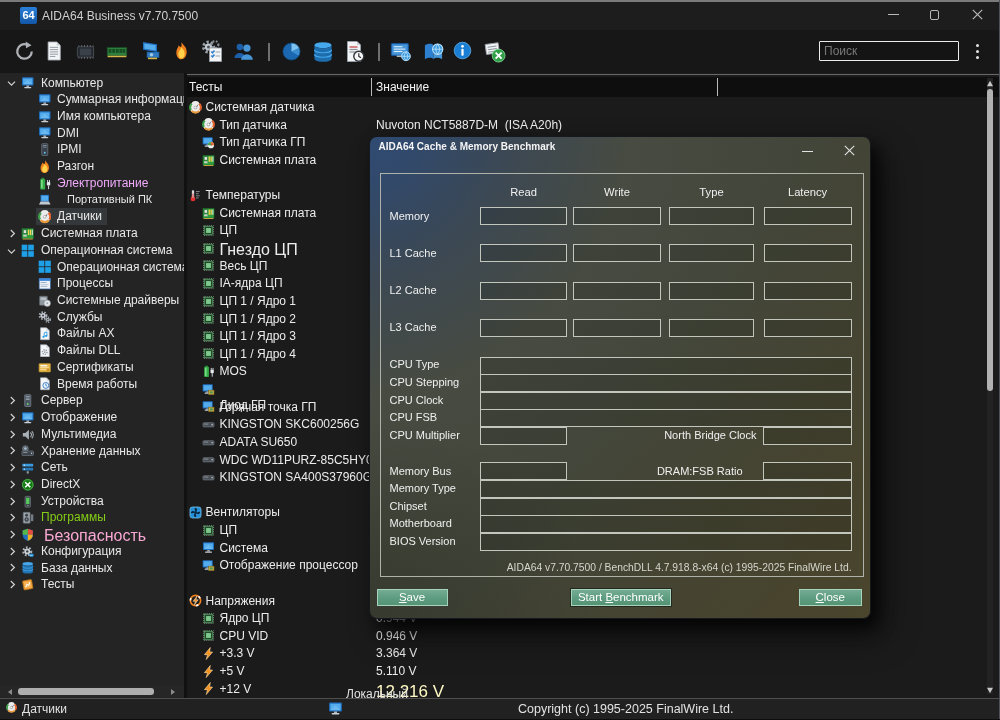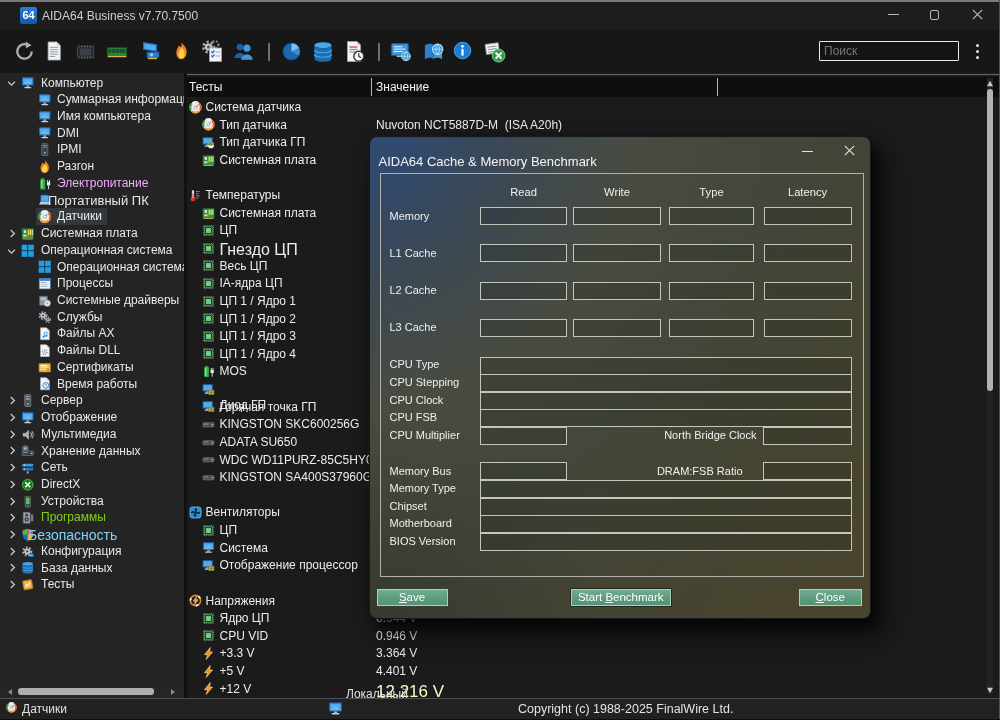--- a/index.html
+++ b/index.html
@@ -204,21 +204,21 @@
         <rect x="10.5" y="5.8" width="4" height="4.4" rx="0.9" fill="#e6ecf0"></rect>
         <rect x="12" y="10.2" width="1.1" height="4.2" fill="#e6ecf0"></rect>
       </svg>
       <div class="ab txt" style="left:57px;top:102.8px;font-size:12px;color:#f0abfc">Электропитание</div>
       <svg style="position:absolute;left:37.5px;top:120.375px" width="13.5" height="13.5" viewBox="0 0 16 16">
         <rect x="3" y="2.2" width="10" height="8" fill="#1e6fc0"></rect>
         <rect x="3.9" y="3.1" width="8.2" height="6.2" fill="#55aced"></rect>
         <path d="M1.4 13 h13.2 l-1.7-2.8 h-9.8 z" fill="#c0c9d1"></path>
         <path d="M1.4 13 h13.2 v0.9 h-13.2 z" fill="#9aa4ad"></path>
       </svg>
-      <div class="ab txt" style="left:48px;top:119.6px;font-size:13px;color:#e8e8e8">Портативный ПК</div>
+      <div class="ab txt" style="left:67px;top:119.6px;font-size:11px;color:#e8e8e8">Портативный ПК</div>
       <div class="ab" style="left:36px;top:135.2px;width:71px;height:16.6px;background:#35383a"></div>
       <svg style="position:absolute;left:37.5px;top:137.10500000000002px" width="13.5" height="13.5" viewBox="0 0 16 16">
         <circle cx="8" cy="8" r="7" fill="#ececec"></circle>
         <path d="M2.4 11.2 A6.4 6.4 0 0 1 3.4 3.4" fill="none" stroke="#3fa04a" stroke-width="2.6"></path>
         <path d="M4.4 2.6 A6.4 6.4 0 0 1 11.6 2.6" fill="none" stroke="#ececec" stroke-width="2.6"></path>
         <path d="M12.6 3.4 A6.4 6.4 0 0 1 13.6 11.2" fill="none" stroke="#e2622c" stroke-width="2.6"></path>
         <path d="M12.8 12.2 A6.4 6.4 0 0 1 3.2 12.2" fill="none" stroke="#e89a3c" stroke-width="2.6"></path>
         <path d="M6.8 9.2 L11.8 3.8 L8.6 9.6 Z" fill="#30373d"></path>
         <circle cx="8" cy="8" r="1.7" fill="#f8f8f8" stroke="#666" stroke-width="0.5"></circle>
       </svg>
@@ -391,21 +391,21 @@
       <div class="ab txt" style="left:41px;top:437.4px;font-size:12px;color:#84cc16">Программы</div>
       <svg style="position:absolute;left:8px;top:456.975px" width="9" height="9" viewBox="0 0 9 9">
         <path d="M2.8 1 L6.4 4.5 L2.8 8" stroke="#d0d0d0" stroke-width="1.2" fill="none"></path>
       </svg>
       <svg style="position:absolute;left:21px;top:454.975px" width="13.5" height="13.5" viewBox="0 0 16 16">
         <path d="M8 1 L14 3 V7.6 C14 11.8 11.4 14 8 15.2 C4.6 14 2 11.8 2 7.6 V3 Z" fill="#1e6fc0"></path>
         <path d="M8 1 L14 3 V7.6 C14 8 8 8 8 8 Z" fill="#e84c3c"></path>
         <path d="M8 1 L2 3 V7.6 C2 8 8 8 8 8 Z" fill="#56b947"></path>
         <path d="M8 8 H14 C14 11.8 11.4 14 8 15.2 Z" fill="#f2b024"></path>
       </svg>
-      <div class="ab txt" style="left:28px;top:454.2px;font-size:14px;color:#7dd3fc">Безопасность</div>
+      <div class="ab txt" style="left:44px;top:454.2px;font-size:16px;color:#f9a8d4">Безопасность</div>
       <svg style="position:absolute;left:8px;top:473.70500000000004px" width="9" height="9" viewBox="0 0 9 9">
         <path d="M2.8 1 L6.4 4.5 L2.8 8" stroke="#d0d0d0" stroke-width="1.2" fill="none"></path>
       </svg>
       <svg style="position:absolute;left:21px;top:471.70500000000004px" width="13.5" height="13.5" viewBox="0 0 16 16">
         <circle cx="7.4" cy="7.6" r="4.6" fill="none" stroke="#aab2ba" stroke-width="2.8" stroke-dasharray="2 1.9"></circle>
         <circle cx="7.4" cy="7.6" r="3.4" fill="#ccd2d8"></circle>
         <circle cx="7.4" cy="7.6" r="1.4" fill="#3a3f44"></circle>
         <rect x="10.2" y="10.4" width="4.6" height="3.4" rx="0.7" fill="#2d9ae0"></rect>
         <text x="12.5" y="13" font-size="2.6" fill="#fff" text-anchor="middle" font-family="sans-serif">CA</text>
       </svg>
@@ -449,21 +449,21 @@
     <div class="ab" style="left:716.5px;top:77.5px;width:1.2px;height:18.5px;background:#bababa"></div>
     <svg style="position:absolute;left:188.5px;top:100.81px" width="13" height="13" viewBox="0 0 16 16">
       <circle cx="8" cy="8" r="7" fill="#ececec"></circle>
       <path d="M2.4 11.2 A6.4 6.4 0 0 1 3.4 3.4" fill="none" stroke="#3fa04a" stroke-width="2.6"></path>
       <path d="M4.4 2.6 A6.4 6.4 0 0 1 11.6 2.6" fill="none" stroke="#ececec" stroke-width="2.6"></path>
       <path d="M12.6 3.4 A6.4 6.4 0 0 1 13.6 11.2" fill="none" stroke="#e2622c" stroke-width="2.6"></path>
       <path d="M12.8 12.2 A6.4 6.4 0 0 1 3.2 12.2" fill="none" stroke="#e89a3c" stroke-width="2.6"></path>
       <path d="M6.8 9.2 L11.8 3.8 L8.6 9.6 Z" fill="#30373d"></path>
       <circle cx="8" cy="8" r="1.7" fill="#f8f8f8" stroke="#666" stroke-width="0.5"></circle>
     </svg>
-    <div class="ab txt" style="left:205.5px;top:100.1px;font-size:12px;color:#ececec">Система датчика</div>
+    <div class="ab txt" style="left:205.5px;top:100.1px;font-size:12px;color:#ececec">Системная датчика</div>
     <svg style="position:absolute;left:202px;top:118.43px" width="13" height="13" viewBox="0 0 16 16">
       <circle cx="8" cy="8" r="7" fill="#ececec"></circle>
       <path d="M2.4 11.2 A6.4 6.4 0 0 1 3.4 3.4" fill="none" stroke="#3fa04a" stroke-width="2.6"></path>
       <path d="M4.4 2.6 A6.4 6.4 0 0 1 11.6 2.6" fill="none" stroke="#ececec" stroke-width="2.6"></path>
       <path d="M12.6 3.4 A6.4 6.4 0 0 1 13.6 11.2" fill="none" stroke="#e2622c" stroke-width="2.6"></path>
       <path d="M12.8 12.2 A6.4 6.4 0 0 1 3.2 12.2" fill="none" stroke="#e89a3c" stroke-width="2.6"></path>
       <path d="M6.8 9.2 L11.8 3.8 L8.6 9.6 Z" fill="#30373d"></path>
       <circle cx="8" cy="8" r="1.7" fill="#f8f8f8" stroke="#666" stroke-width="0.5"></circle>
     </svg>
     <div class="ab txt" style="left:219.5px;top:117.7px;font-size:12px;color:#ececec">Тип датчика</div>
@@ -667,36 +667,36 @@
     <div class="ab txt" style="left:376px;top:628.7px;font-size:12px;color:#ececec">0.946 V</div>
     <svg style="position:absolute;left:202px;top:647.03px" width="13" height="13" viewBox="0 0 16 16">
       <path d="M10.2 0.6 L3 9.4 H6.8 L5.2 15.4 L13 6.2 H9.4 Z" fill="#f6921e" stroke="#ffe2b0" stroke-width="0.7"></path>
     </svg>
     <div class="ab txt" style="left:219.5px;top:646.3px;font-size:12px;color:#ececec">+3.3 V</div>
     <div class="ab txt" style="left:376px;top:646.3px;font-size:12px;color:#ececec">3.364 V</div>
     <svg style="position:absolute;left:202px;top:664.65px" width="13" height="13" viewBox="0 0 16 16">
       <path d="M10.2 0.6 L3 9.4 H6.8 L5.2 15.4 L13 6.2 H9.4 Z" fill="#f6921e" stroke="#ffe2b0" stroke-width="0.7"></path>
     </svg>
     <div class="ab txt" style="left:219.5px;top:664.0px;font-size:12px;color:#ececec">+5 V</div>
-    <div class="ab txt" style="left:376px;top:664.0px;font-size:12px;color:#ececec">4.401 V</div>
+    <div class="ab txt" style="left:376px;top:664.0px;font-size:12px;color:#ececec">5.110 V</div>
     <svg style="position:absolute;left:202px;top:682.27px" width="13" height="13" viewBox="0 0 16 16">
       <path d="M10.2 0.6 L3 9.4 H6.8 L5.2 15.4 L13 6.2 H9.4 Z" fill="#f6921e" stroke="#ffe2b0" stroke-width="0.7"></path>
     </svg>
     <div class="ab txt" style="left:219.5px;top:681.6px;font-size:12px;color:#ececec">+12 V</div>
     <div class="ab txt" style="left:376px;top:681.6px;font-size:17px;color:#fef9c3">12.216 V</div>
     <div class="ab" style="left:986.5px;top:78px;width:6px;height:616px;background:#232323"></div>
     <svg style="position:absolute;left:986.5px;top:80px" width="6" height="7" viewBox="0 0 6 6.5">
       <path d="M3 0.5 L6 6 L0 6 Z" fill="#c8c8c8"></path>
     </svg>
     <div class="ab" style="left:986.5px;top:89px;width:6px;height:302px;background:#b2b2b2;border-radius:3px"></div>
     <svg style="position:absolute;left:986.5px;top:686.5px" width="6" height="7" viewBox="0 0 6 6.5">
       <path d="M0 0.5 L6 0.5 L3 6 Z" fill="#c8c8c8"></path>
     </svg>
     <div class="ab" style="left:368.5px;top:136px;width:502px;height:482.5px;border-radius:8px;background:radial-gradient(60% 55% at 0% 100%, rgba(30,32,25,0.30), rgba(30,32,25,0) 75%),linear-gradient(128deg, rgba(84,72,39,0) 52%, rgba(84,72,39,0.55) 100%),radial-gradient(circle 650px at -30px -30px, #2e4c7a 0%, #31496b 13%, #3c4853 27%, #474b41 45%, #43463a 68%, #3f4133 100%);border:1px solid #15181c;box-shadow:7px 9px 16px rgba(0,0,0,0.72), 14px 18px 34px rgba(0,0,0,0.4);">
-      <div class="ab txt" style="left:9px;top:17px;font-size:13px;font-weight:normal;color:#f4f4f4">AIDA64 Cache &amp; Memory Benchmark</div>
+      <div class="ab txt" style="left:9px;top:4px;font-size:10px;font-weight:bold;color:#f4f4f4">AIDA64 Cache &amp; Memory Benchmark</div>
       <div class="ab" style="left:432px;top:13.5px;width:11px;height:1.4px;background:#e2e2e2"></div>
       <svg style="position:absolute;left:474px;top:8px" width="11" height="11" viewBox="0 0 11 11">
         <path d="M0.8 0.8 L10.2 10.2 M10.2 0.8 L0.8 10.2" stroke="#e2e2e2" stroke-width="1.1"></path>
       </svg>
       <div class="ab" style="left:10.5px;top:36px;width:484px;height:404px;border:1px solid #aeb2a8"></div>
       <div class="ab txt" style="left:154px;top:49.3px;font-size:11.2px;color:#f0f0f0;transform:translateX(-50%)">Read</div>
       <div class="ab txt" style="left:247.5px;top:49.3px;font-size:11.2px;color:#f0f0f0;transform:translateX(-50%)">Write</div>
       <div class="ab txt" style="left:342px;top:49.3px;font-size:11.2px;color:#f0f0f0;transform:translateX(-50%)">Type</div>
       <div class="ab txt" style="left:438px;top:49.3px;font-size:11.2px;color:#f0f0f0;transform:translateX(-50%)">Latency</div>
       <div class="ab" style="left:110.5px;top:70.3px;width:87px;height:18px;border:1px solid #c2c6bc;background:rgba(8,12,10,0.14)"></div>
@@ -736,20 +736,21 @@
       <div class="ab" style="left:110.5px;top:289.5px;width:87px;height:18px;border:1px solid #c2c6bc;background:rgba(8,12,10,0.14)"></div>
       <div class="ab txt" style="left:387px;top:291.9px;font-size:11px;color:#f0f0f0;transform:translateX(-100%)">North Bridge Clock</div>
       <div class="ab" style="left:393px;top:289.5px;width:89px;height:18px;border:1px solid #c2c6bc;background:rgba(8,12,10,0.14)"></div>
       <div class="ab" style="left:110.5px;top:325.3px;width:87px;height:18px;border:1px solid #c2c6bc;background:rgba(8,12,10,0.14)"></div>
       <div class="ab txt" style="left:373px;top:327.5px;font-size:11px;color:#f0f0f0;transform:translateX(-100%)">DRAM:FSB Ratio</div>
       <div class="ab" style="left:393px;top:325.3px;width:89px;height:18px;border:1px solid #c2c6bc;background:rgba(8,12,10,0.14)"></div>
       <div class="ab" style="left:110.5px;top:343.3px;width:371.5px;height:18px;border:1px solid #c2c6bc;background:rgba(8,12,10,0.14)"></div>
       <div class="ab" style="left:110.5px;top:360.8px;width:371.5px;height:18px;border:1px solid #c2c6bc;background:rgba(8,12,10,0.14)"></div>
       <div class="ab" style="left:110.5px;top:378.3px;width:371.5px;height:18px;border:1px solid #c2c6bc;background:rgba(8,12,10,0.14)"></div>
       <div class="ab" style="left:110.5px;top:395.8px;width:371.5px;height:18px;border:1px solid #c2c6bc;background:rgba(8,12,10,0.14)"></div>
+      <div class="ab txt" style="left:482px;top:425px;font-size:10.3px;color:#d6d6ce;transform:translateX(-100%)">AIDA64 v7.70.7500 / BenchDLL 4.7.918.8-x64 (c) 1995-2025 FinalWire Ltd.</div>
       <div style="position:absolute;height:17px;background:linear-gradient(180deg,#74ac92 0%,#5d9c80 55%,#559374 100%);border:1px solid #a5d3bb;color:#fff;font-size:11.5px;text-align:center;line-height:15.5px;left:7px;top:451.5px;width:71px"><u>S</u>ave</div>
       <div style="position:absolute;height:17px;background:linear-gradient(180deg,#74ac92 0%,#5d9c80 55%,#559374 100%);border:1px solid #a5d3bb;color:#fff;font-size:11.5px;text-align:center;line-height:15.5px;left:201px;top:451.5px;width:100.5px;outline:1.6px solid #23291e">Start <u>B</u>enchmark</div>
       <div style="position:absolute;height:17px;background:linear-gradient(180deg,#74ac92 0%,#5d9c80 55%,#559374 100%);border:1px solid #a5d3bb;color:#fff;font-size:11.5px;text-align:center;line-height:15.5px;left:429.5px;top:451.5px;width:62.5px"><u>C</u>lose</div>
     </div>
     <div class="ab" style="left:0;top:698px;width:1000px;height:22px;background:#212121;border-top:1px solid #4e4e4e"></div>
     <svg style="position:absolute;left:6px;top:702px" width="11" height="11" viewBox="0 0 16 16">
       <circle cx="8" cy="8" r="7" fill="#ececec"></circle>
       <path d="M2.4 11.2 A6.4 6.4 0 0 1 3.4 3.4" fill="none" stroke="#3fa04a" stroke-width="2.6"></path>
       <path d="M4.4 2.6 A6.4 6.4 0 0 1 11.6 2.6" fill="none" stroke="#ececec" stroke-width="2.6"></path>
       <path d="M12.6 3.4 A6.4 6.4 0 0 1 13.6 11.2" fill="none" stroke="#e2622c" stroke-width="2.6"></path>
@@ -759,15 +760,15 @@
     </svg>
     <div class="ab txt" style="left:22px;top:701.5px;font-size:12px;color:#e2e2e2">Датчики</div>
     <svg style="position:absolute;left:328px;top:700.5px" width="15" height="15" viewBox="0 0 16 16">
       <rect x="1.2" y="1.6" width="13.6" height="9.6" rx="1" fill="#1e6fc0"></rect>
       <rect x="2.5" y="2.9" width="11" height="7" fill="#55aced"></rect>
       <path d="M2.5 9.9 L8 4.5 L13.5 9.9 Z" fill="#7cc4f4" opacity="0.55"></path>
       <rect x="6.4" y="11.2" width="3.2" height="1.7" fill="#aeb6bd"></rect>
       <rect x="3.8" y="12.9" width="8.4" height="1.5" rx="0.7" fill="#c8d0d7"></rect>
     </svg>
     <div class="ab txt" style="left:346px;top:687px;font-size:12px;color:#e2e2e2">Локальный</div>
-    <div class="ab txt" style="left:518px;top:701.5px;font-size:12.5px;color:#e2e2e2">Copyright (c) 1988-2025 FinalWire Ltd.</div>
+    <div class="ab txt" style="left:518px;top:701.5px;font-size:12.5px;color:#e2e2e2">Copyright (c) 1995-2025 FinalWire Ltd.</div>
     <div class="ab" style="left:998.5px;top:0;width:1.5px;height:720px;background:#4e5256"></div>
     <div class="ab" style="left:0;top:718.5px;width:1000px;height:1.5px;background:#0e0e0e"></div>
   </div>
 </body></html>

